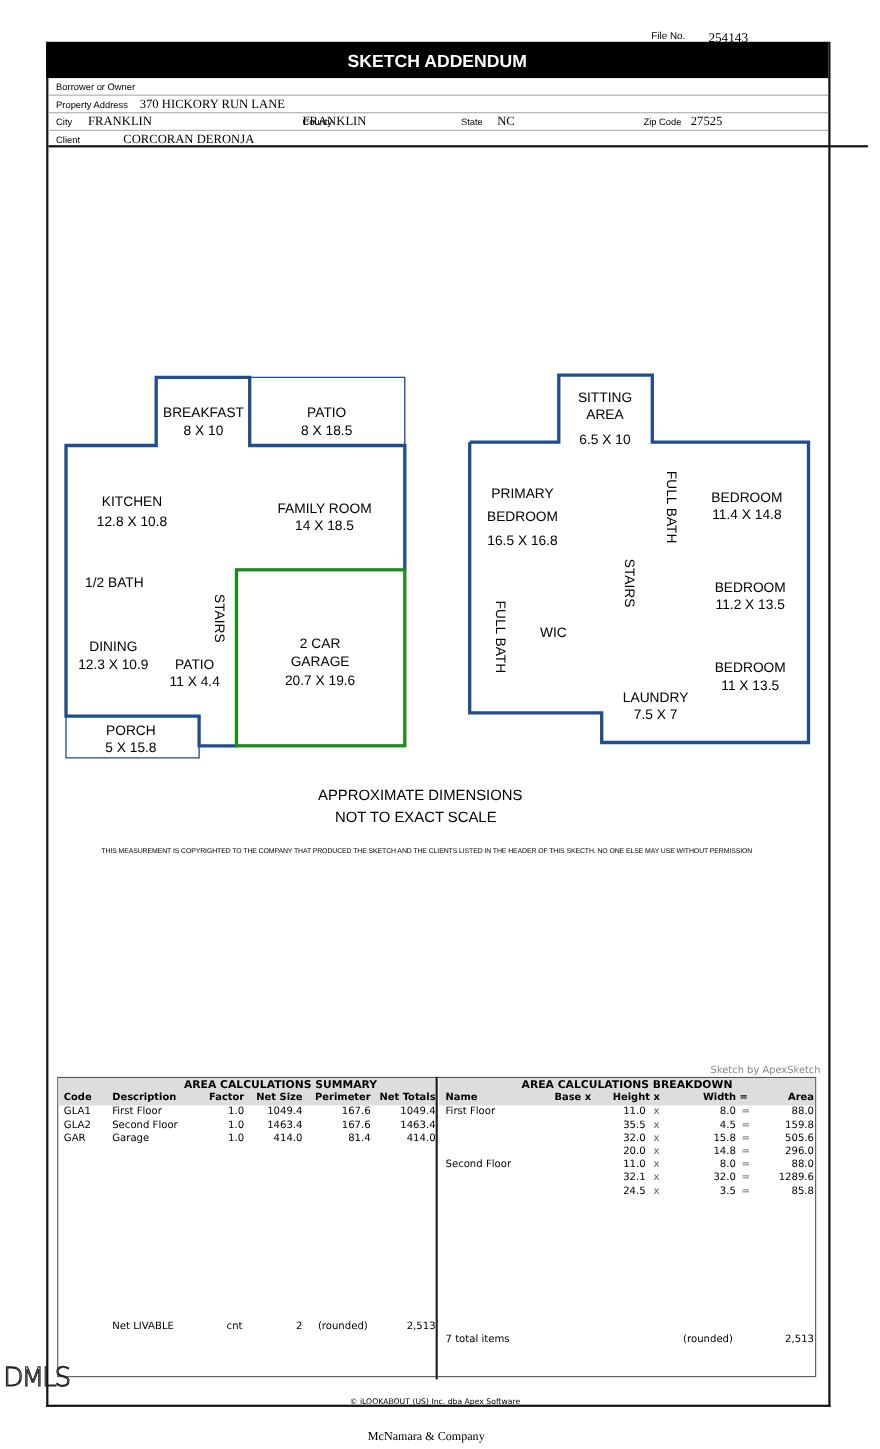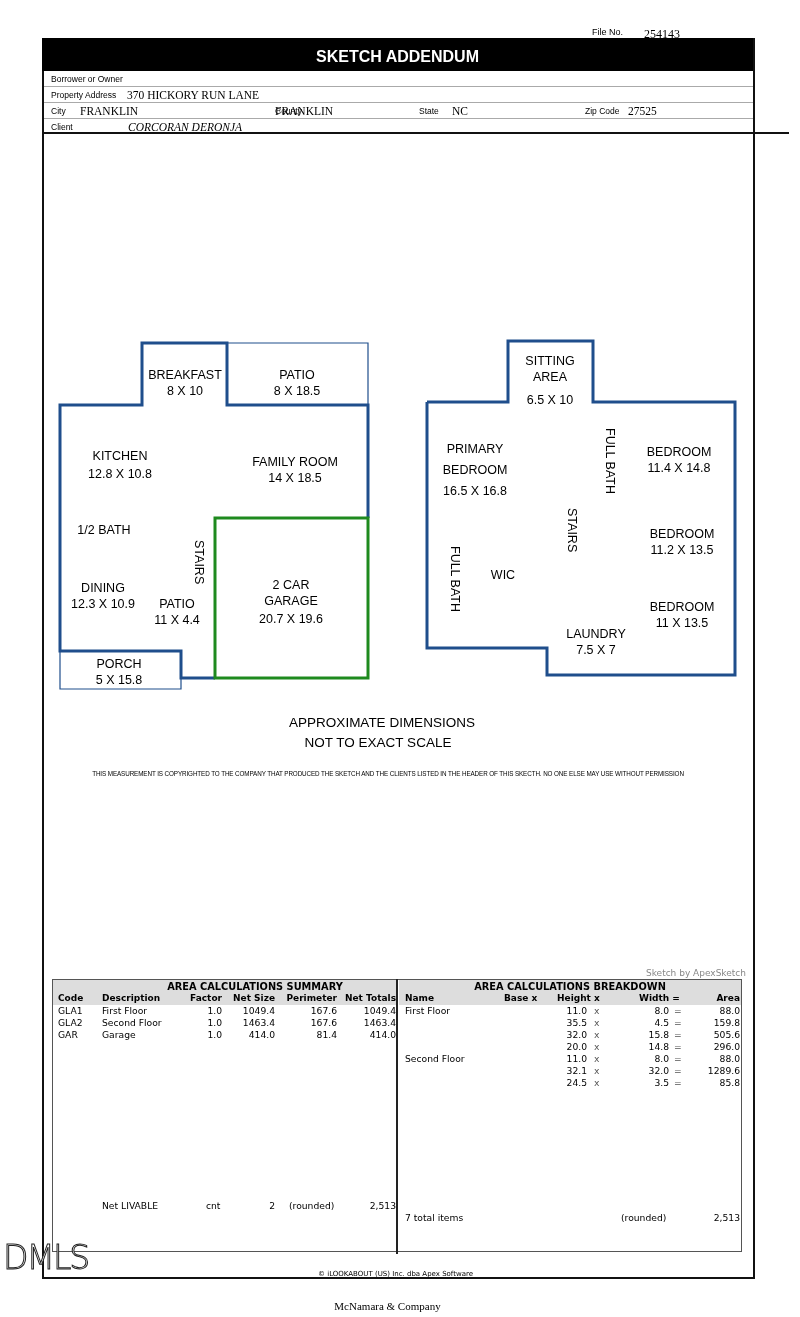--- a/index.html
+++ b/index.html
@@ -21,21 +21,21 @@
   .apex { left:646px; top:968px; font-size:9px; color:#888; font-family:"DejaVu Sans", sans-serif; }
   .tbox { left:52px; top:979px; width:690px; height:273px; border:1px solid #555; box-sizing:border-box; font-family:"DejaVu Sans", sans-serif; font-size:9.2px; }
   .divider { left:396px; top:979px; width:2px; height:275px; background:#222; }
   .thead { position:absolute; background:#ddd; height:25px; top:0; }
   .ttitle { position:absolute; font-weight:bold; font-size:9.8px; top:1px; text-align:center; }
   .th { position:absolute; font-weight:bold; font-size:9px; top:13px; }
   .td { position:absolute; font-size:9.2px; white-space:nowrap; }
   .r { text-align:right; }
   .foot-copy { left:318px; top:1270px; font-size:7px; font-family:"DejaVu Sans", sans-serif; }
   .mcn { left:0; width:775px; text-align:center; top:1300px; font-size:11px; font-family:"Liberation Serif", serif; }
-  .dmls { left:3px; top:1238px; font-size:33px; font-weight:100; letter-spacing:-2px; color:#fff; -webkit-text-stroke:1px #222; font-family:"DejaVu Sans", sans-serif; }
+  .dmls { left:3px; top:1238px; font-size:24px; font-weight:100; letter-spacing:-2px; color:#fff; -webkit-text-stroke:1px #222; font-family:"DejaVu Sans", sans-serif; }
 </style>
 </head>
 <body>
 
 <div class="abs fileno-label">File No.</div>
 <div class="abs fileno-val">254143</div>
 
 <div class="abs frame"></div>
 <div class="abs titlebar">SKETCH ADDENDUM</div>
 
@@ -52,21 +52,21 @@
   <span class="val" style="left:36px;">FRANKLIN</span>
   <span class="lbl" style="left:195px;margin-left:36px;">County</span>
   <span class="val" style="left:231px;">FRANKLIN</span>
   <span class="lbl" style="left:375px;">State</span>
   <span class="val" style="left:408px;">NC</span>
   <span class="lbl" style="left:541px;">Zip Code</span>
   <span class="val" style="left:584px;">27525</span>
 </div>
 <div class="abs hrow last" style="top:119px;padding-left:36px;">
   <span class="lbl" style="left:7px;">Client</span>
-  <span class="val" style="left:84px;font-style:italic;">CORCORAN DERONJA</span>
+  <span class="val" style="left:68px;">CORCORAN DERONJA</span>
 </div>
 
 <svg class="plan" width="800" height="1317">
 
   <g>
     <polyline points="368,518 368,405 227,405 227,343 142,343 142,405 60,405 60,651 181,651 181,678 215,678" fill="none" stroke="#1f4e8c" stroke-width="3"></polyline>
 
     <polyline points="227,343 368,343 368,405" fill="none" stroke="#1f4e8c" stroke-width="1.2"></polyline>
 
     <polyline points="60,651 60,689 181,689 181,651" fill="none" stroke="#1f4e8c" stroke-width="1.2"></polyline>

